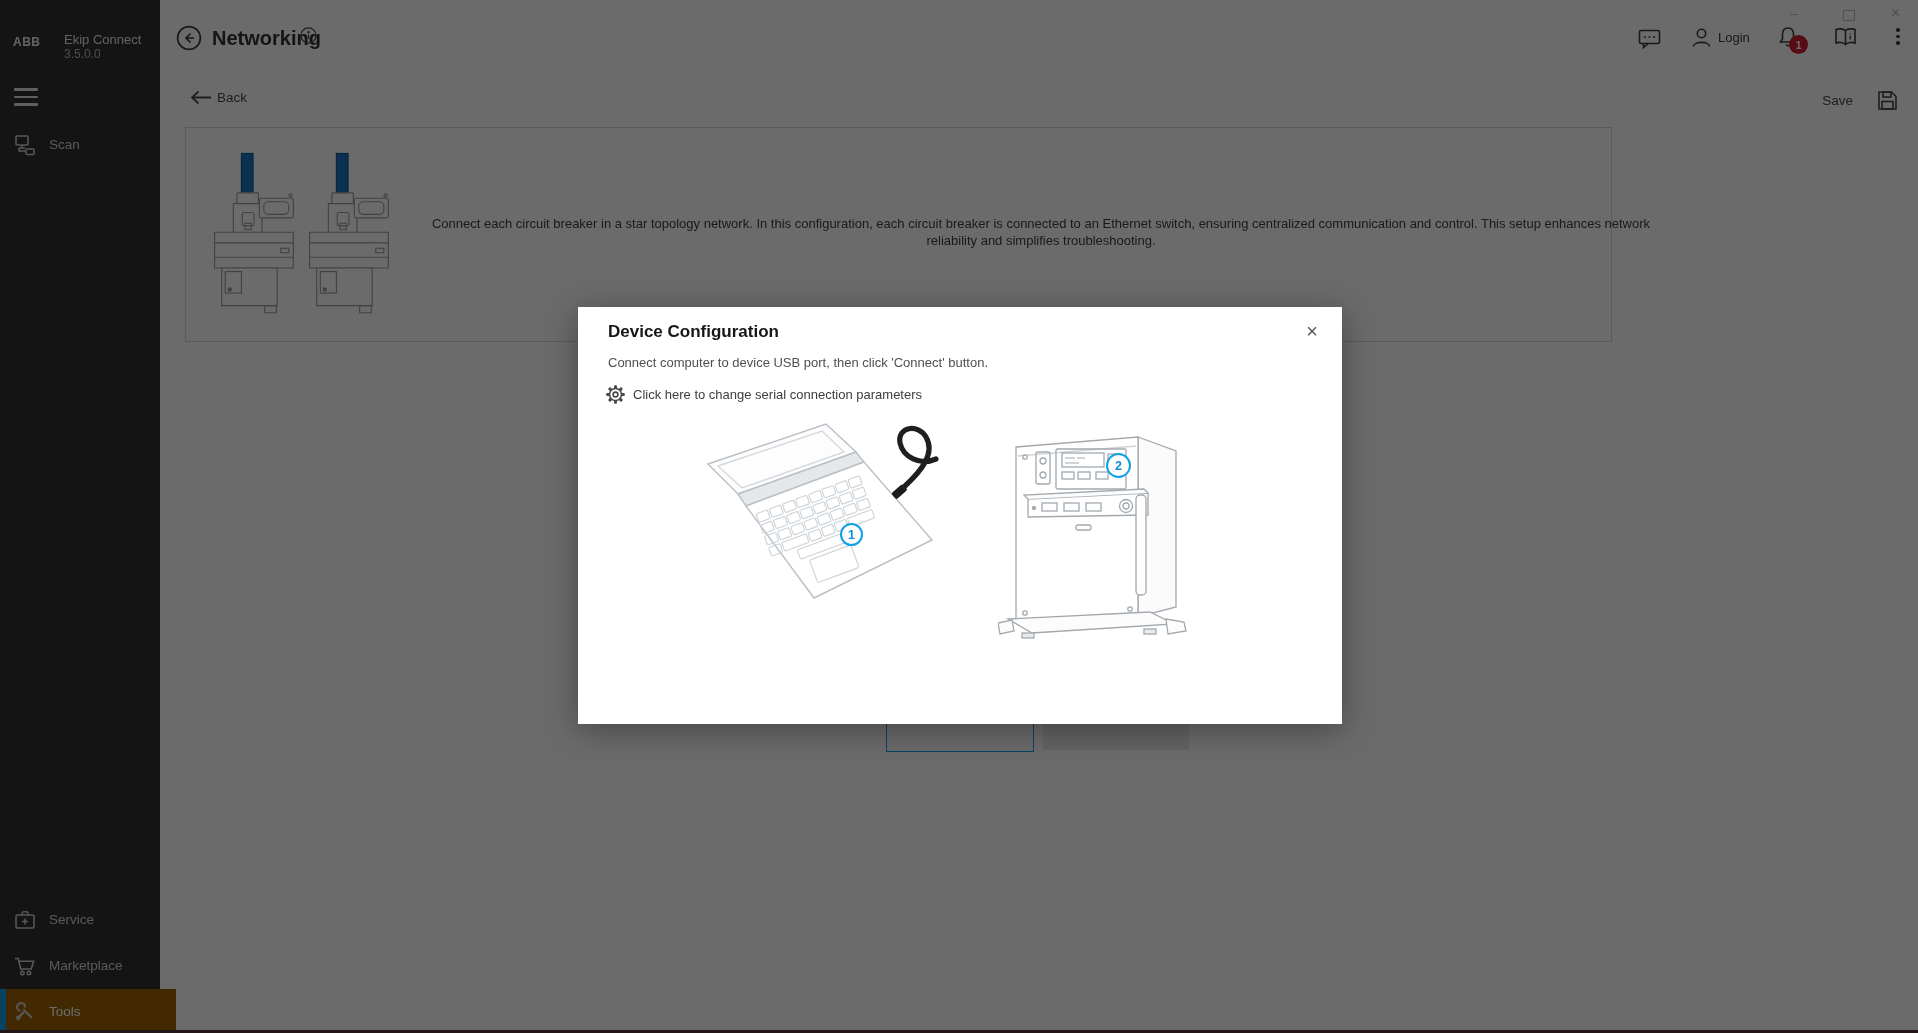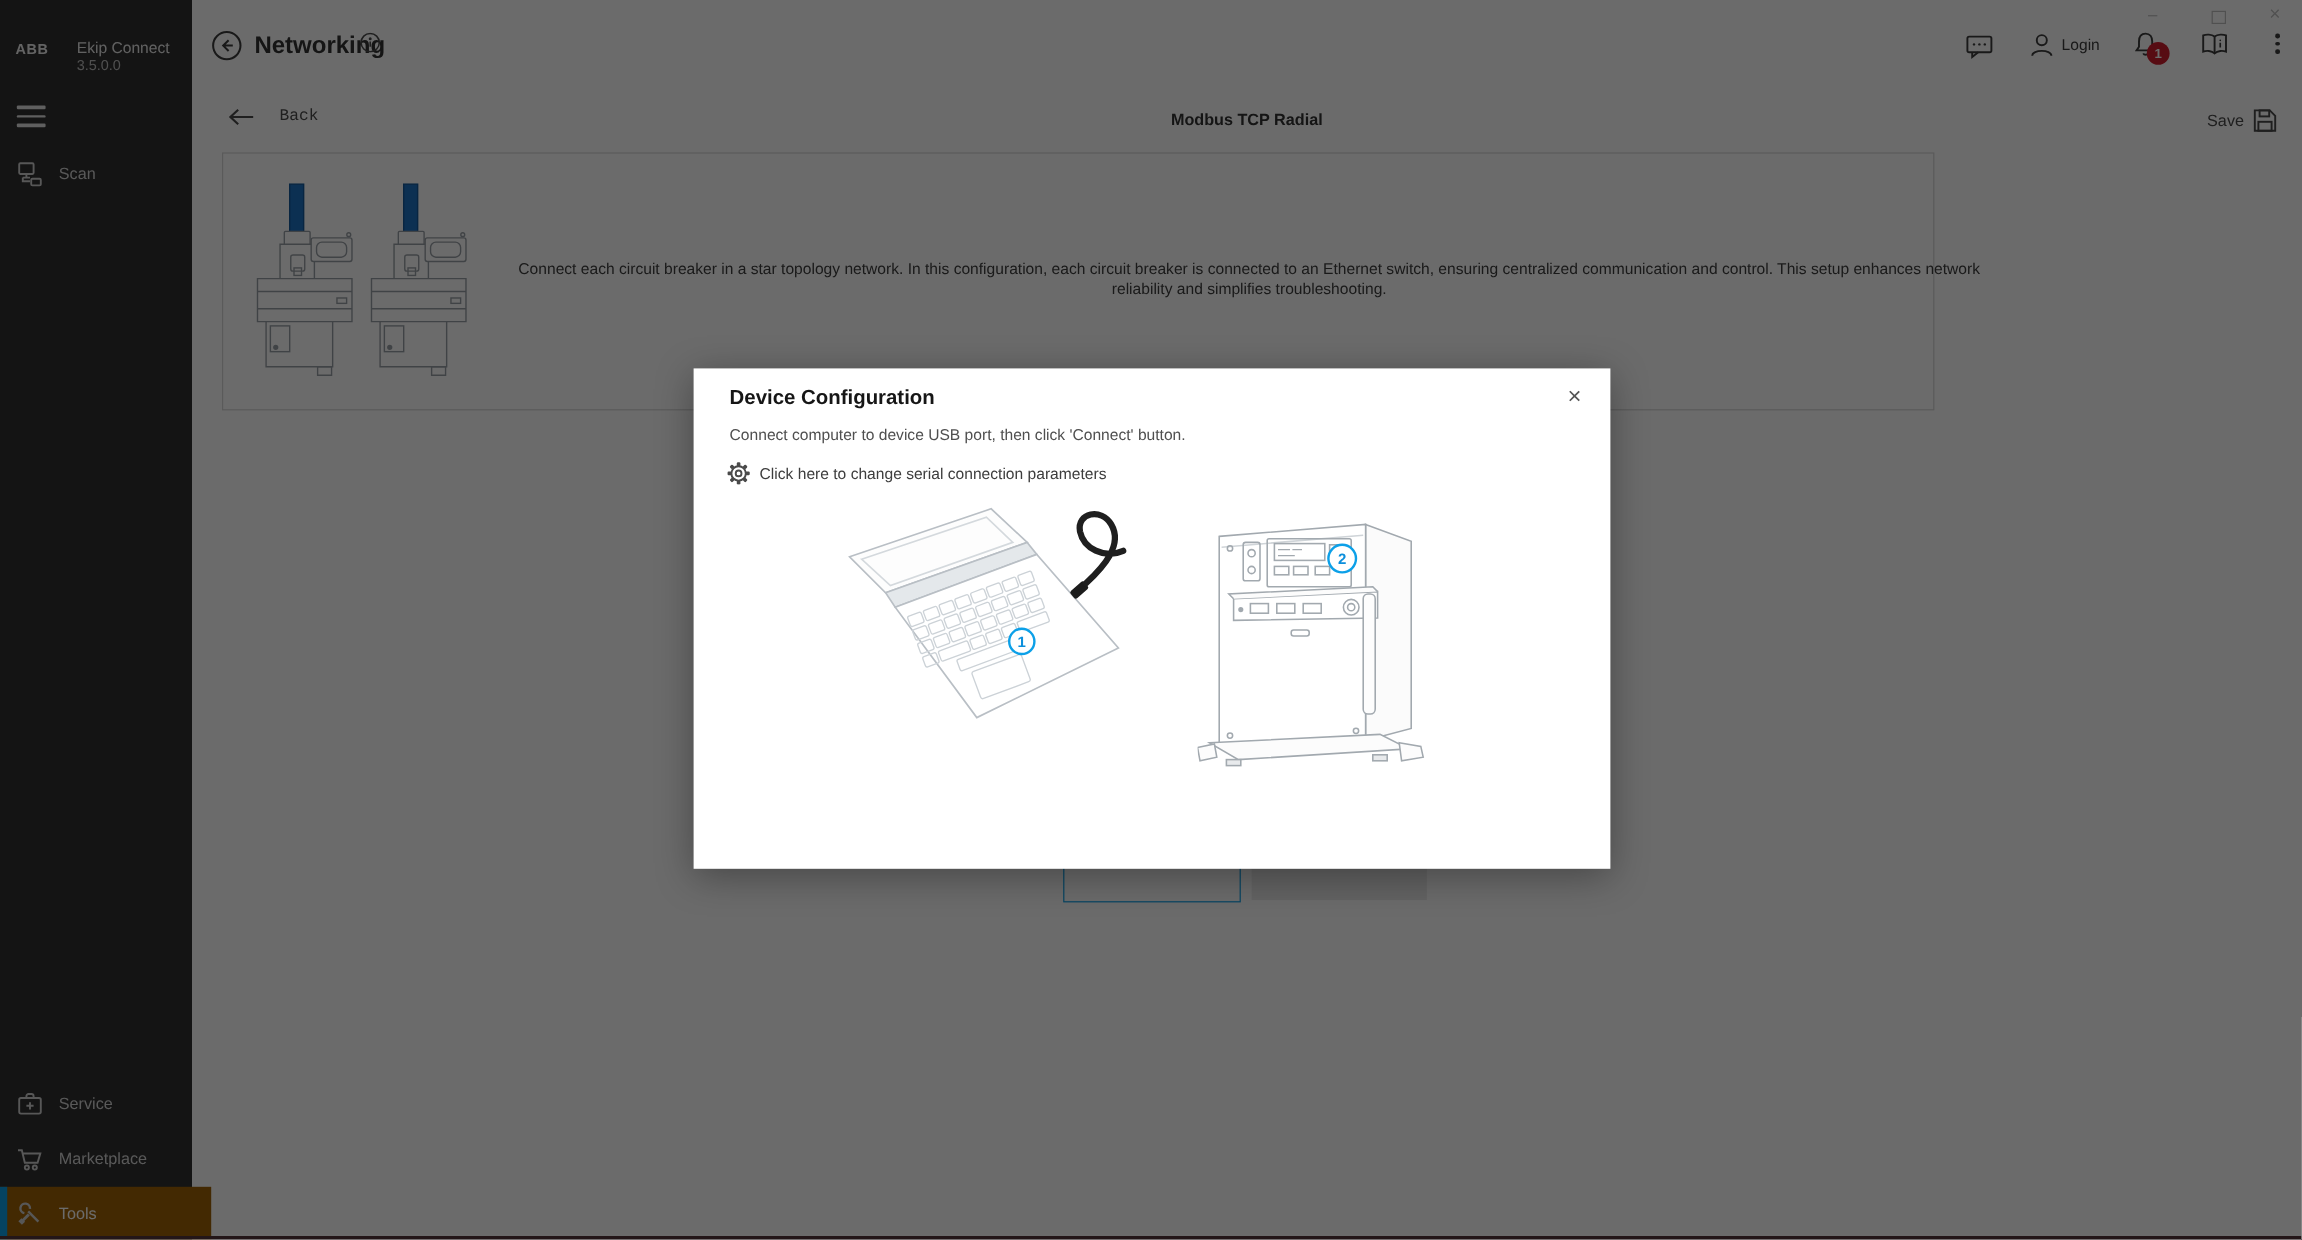--- a/index.html
+++ b/index.html
@@ -192,25 +192,24 @@
     <div class="abs kebab" style="left:1733px;top:25px;width:10px;">
       <i></i>
         <i></i>
         <i></i>
     </div>
 
     <div class="abs" style="left:30px;top:90px;display:flex;align-items:center;cursor:pointer;">
       <svg width="23" height="15" viewBox="0 0 23 15" fill="none" stroke="#4a4a4a" stroke-width="1.8">
         <path d="M2,7.5 H21 M8.5,1.5 L2,7.5 L8.5,13.5"></path>
       </svg>
-      <span class="tb-txt" style="margin-left:20px;font-family:Liberation Mono, monospace;">Back</span>
-    </div>
-    <div class="abs tb-title" style="left:0;top:92px;width:1758px;text-align:center;">Modbus TCP Radial</div>
+      <span class="tb-txt" style="margin-left:4px;">Back</span>
+    </div>
     <div class="abs" style="right:20px;top:90px;display:flex;align-items:center;cursor:pointer;">
-      <span class="tb-txt" style="margin-right:7px;">Save</span>
+      <span class="tb-txt" style="margin-right:24px;">Save</span>
       <svg width="21" height="21" viewBox="0 0 21 21" fill="none" stroke="#4a4a4a" stroke-width="1.6">
         <path d="M2,2 h12.5 L19,6.5 V19 H2 Z"></path>
         <rect x="6" y="2" width="8" height="5"></rect>
         <rect x="5" y="11.5" width="11" height="7.5"></rect>
       </svg>
     </div>
   </div>
 
   <div id="card">
 

